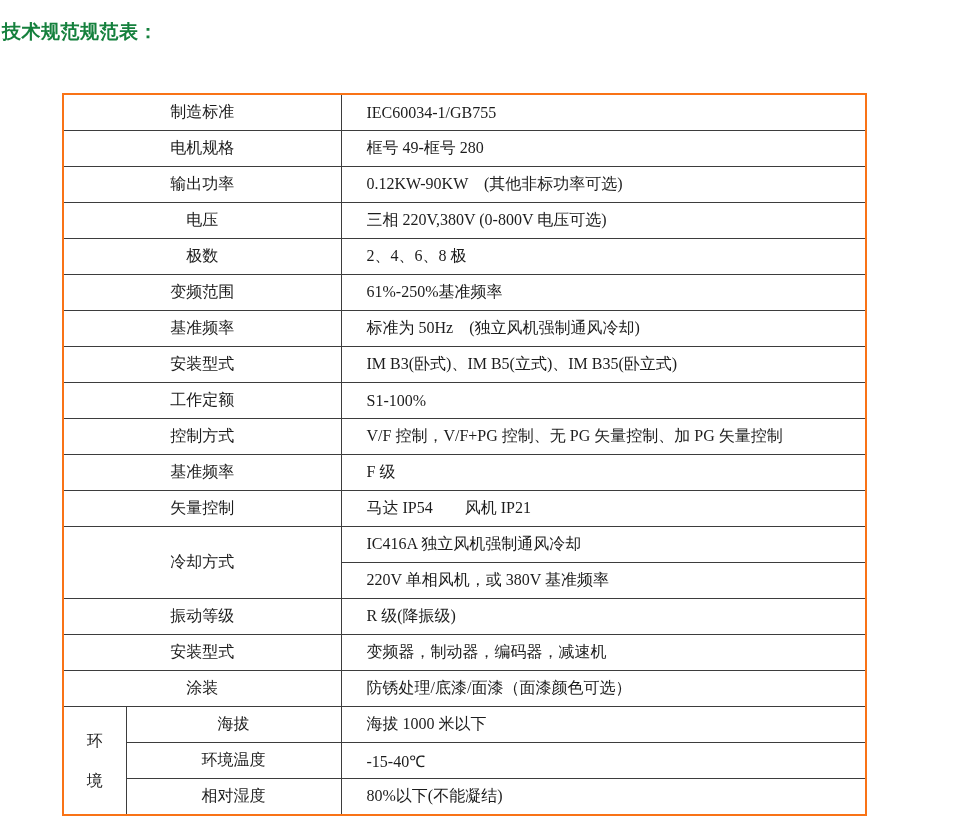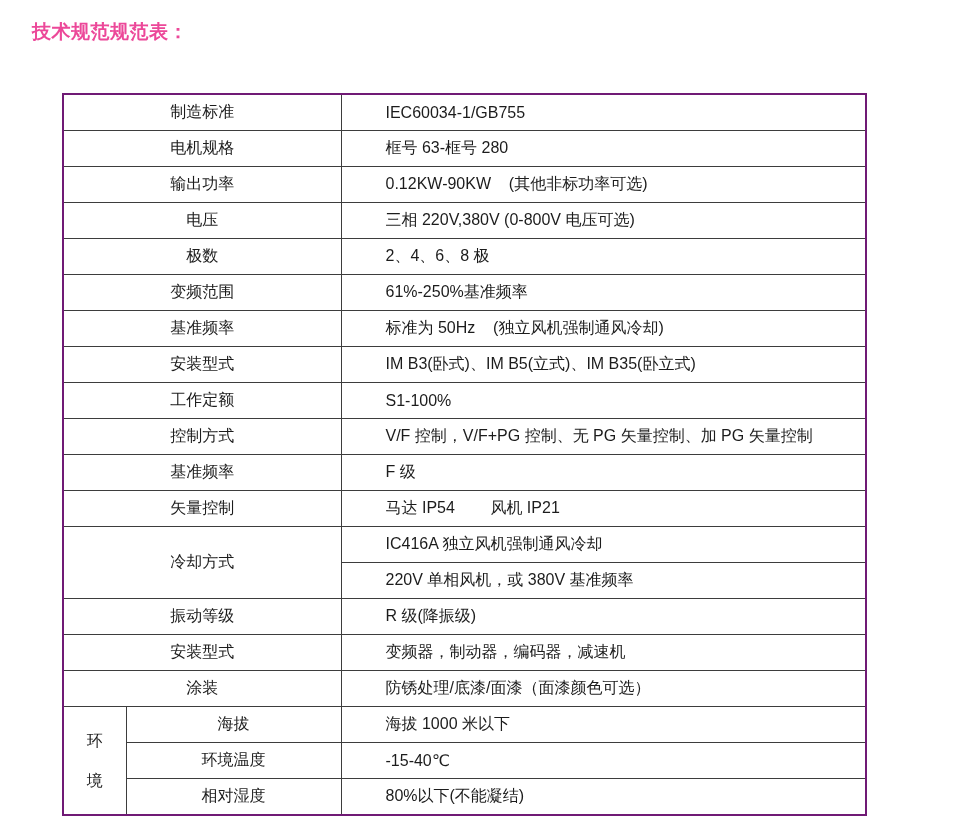--- a/index.html
+++ b/index.html
@@ -10,52 +10,53 @@
   body {
     position: relative;
     width: 969px;
     height: 821px;
     font-family: "Liberation Sans", "DejaVu Sans", sans-serif;
     color: #1f1f1f;
     overflow: hidden;
   }
   .page-title {
     position: absolute;
-    left: 32px;
+    left: 2px;
     top: 19px;
     font-size: 19px;
     font-weight: bold;
-    color: #ec4899;
+    color: #15803d;
     letter-spacing: 0.5px;
   }
   table.spec-table {
     position: absolute;
     left: 62px;
     top: 93px;
     width: 803px;
     border-collapse: collapse;
     table-layout: fixed;
-    border: 2px solid #701a75;
+    border: 2px solid #f97316;
   }
   .spec-table td {
     border: 1px solid #3d3d3d;
     height: 35px;
     font-size: 16px;
     color: #1c1c1c;
     vertical-align: middle;
     padding: 0;
     overflow: hidden;
   }
   .spec-table td.lbl {
     text-align: center;
   }
   .spec-table td.val {
     text-align: left;
-    padding-left: 44px;
+    padding-left: 25px;
     white-space: pre;
+    font-family: Liberation Serif, serif;
   }
   .spec-table td.env-group {
     text-align: center;
     text-decoration: underline;
   }
   .env-vertical {
     display: inline-block;
     width: 1em;
     word-break: break-all;
     line-height: 2.45;
@@ -73,21 +74,21 @@
     <col style="width:215px">
     <col style="width:525px">
   </colgroup>
   <tbody>
     <tr>
       <td class="lbl" colspan="2">制造标准</td>
       <td class="val">IEC60034-1/GB755</td>
     </tr>
     <tr>
       <td class="lbl" colspan="2">电机规格</td>
-      <td class="val">框号 63-框号 280</td>
+      <td class="val">框号 49-框号 280</td>
     </tr>
     <tr>
       <td class="lbl" colspan="2">输出功率</td>
       <td class="val">0.12KW-90KW    (其他非标功率可选)</td>
     </tr>
     <tr>
       <td class="lbl" colspan="2">电压</td>
       <td class="val">三相 220V,380V (0-800V 电压可选)</td>
     </tr>
     <tr>

